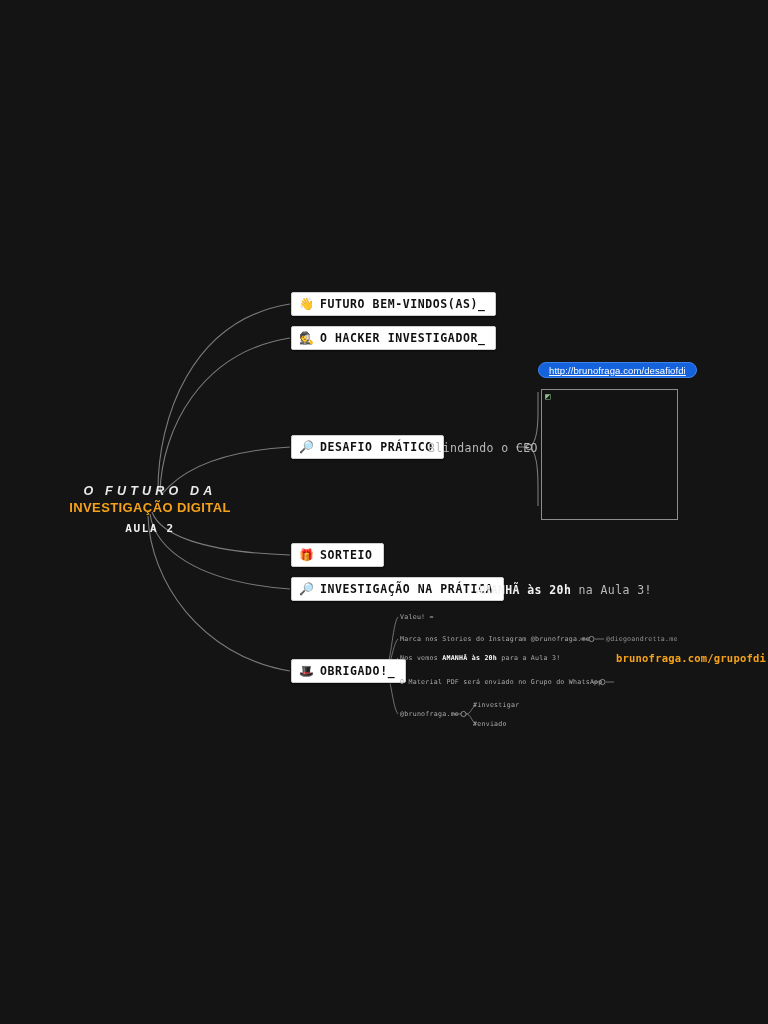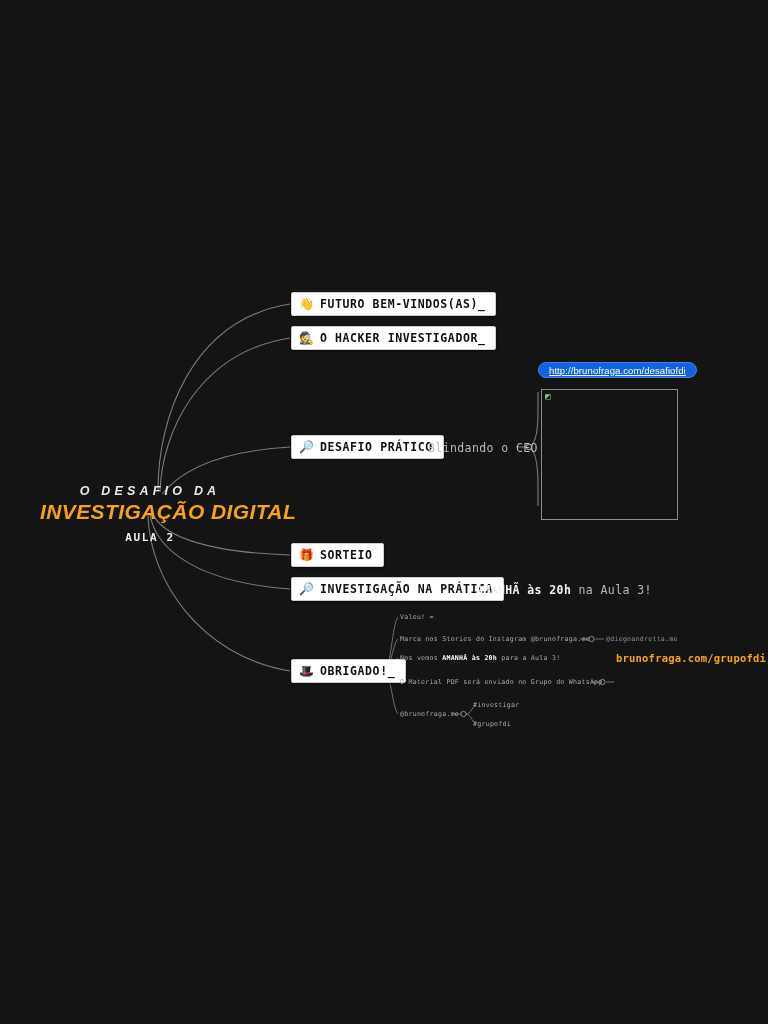--- a/index.html
+++ b/index.html
@@ -14,21 +14,21 @@
 
   
   .root { position: absolute; left: 40px; top: 484px; width: 220px; text-align: center; }
   .root-line1 {
     font-family: "Liberation Sans", sans-serif;
     font-style: italic; font-weight: 700; font-size: 12.5px;
     letter-spacing: 4.2px; color: #e9e9e9; white-space: nowrap;
   }
   .root-line2 {
     font-family: "Liberation Sans", sans-serif;
-    font-style: italic; font-weight: 700; font-size: 21px;
+    font-weight: 700; font-size: 13px;
     letter-spacing: 0.4px; color: #f5a21b; margin-top: 2px; white-space: nowrap;
   }
   .root-line3 {
     font-family: "DejaVu Sans Mono", monospace;
     font-weight: 700; font-size: 11px; letter-spacing: 1.6px;
     color: #efefef; margin-top: 7px;
   }
 
   
   .node {
@@ -157,21 +157,21 @@
 
     <g fill="none" stroke="#7b7b7b" stroke-width="0.9">
       <path d="M453,714 L461,714"></path>
       <path d="M466,714 C471,714 471,708 476,705"></path>
       <path d="M466,714 C471,714 471,721 476,724"></path>
     </g>
     <circle cx="463.5" cy="714" r="2.6" fill="#141414" stroke="#9a9a9a" stroke-width="0.9"></circle>
   </svg>
 
   <div class="root">
-    <div class="root-line1">O DESAFIO DA</div>
+    <div class="root-line1">O FUTURO DA</div>
     <div class="root-line2">INVESTIGAÇÃO DIGITAL</div>
     <div class="root-line3">AULA 2</div>
   </div>
 
   <div class="node" style="left:291px; top:292px;">
     <span class="emj">👋</span>
     <span class="txt">FUTURO BEM-VINDOS(AS)_</span>
   </div>
 
   <div class="node" style="left:291px; top:326px;">
@@ -214,15 +214,15 @@
   <div class="plain t-sm" style="left:400px; top:635px;">Marca nos Stories do Instagram @brunofraga.me</div>
   <div class="plain t-sm dim" style="left:606px; top:635px;">@diegoandretta.me</div>
 
   <div class="plain t-sm" style="left:400px; top:654px;"><span>Nos vemos </span><b>AMANHÃ às 20h</b><span> para a Aula 3!</span></div>
 
   <div class="plain t-sm" style="left:400px; top:678px;text-align:center;">O Material PDF será enviado no Grupo do WhatsApp</div>
   <div class="plain t-orange" style="left:616px; top:652px;">brunofraga.com/grupofdi</div>
 
   <div class="plain t-sm" style="left:400px; top:710px;">@brunofraga.me</div>
   <div class="plain t-sm" style="left:473px; top:701px;">#investigar</div>
-  <div class="plain t-sm" style="left:473px; top:720px;">#grupofdi</div>
+  <div class="plain t-sm" style="left:473px; top:720px;">#enviado</div>
 
 </div>
 
 </body></html>

